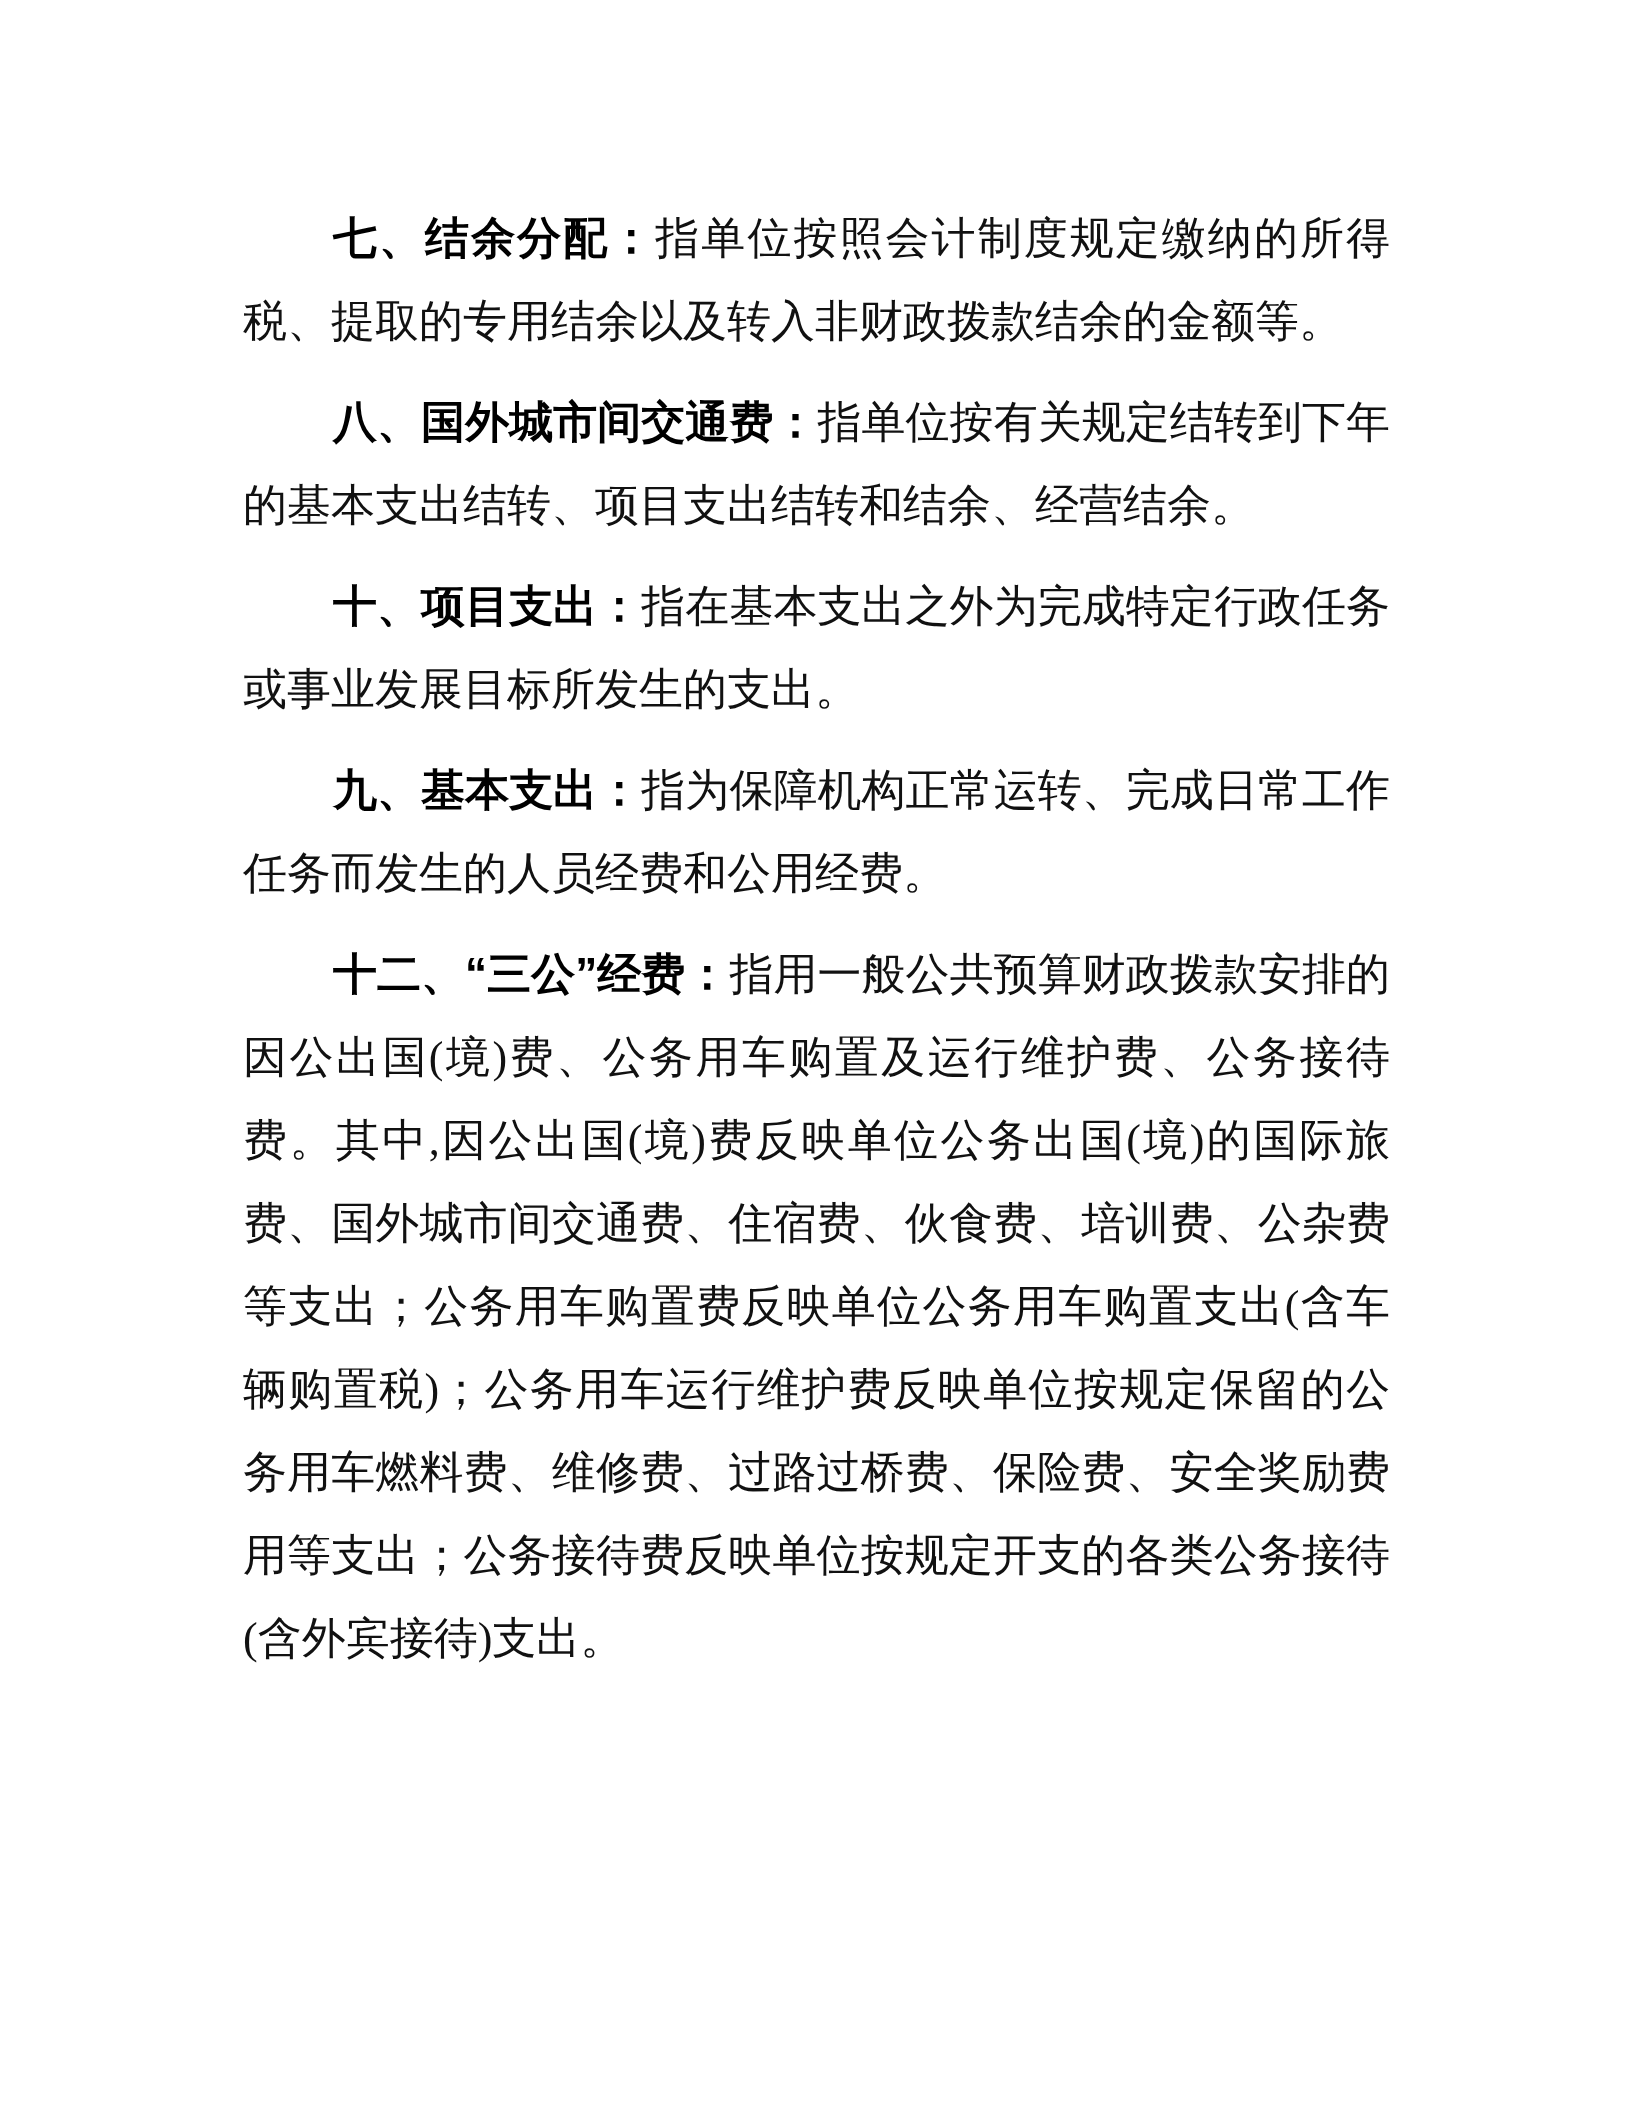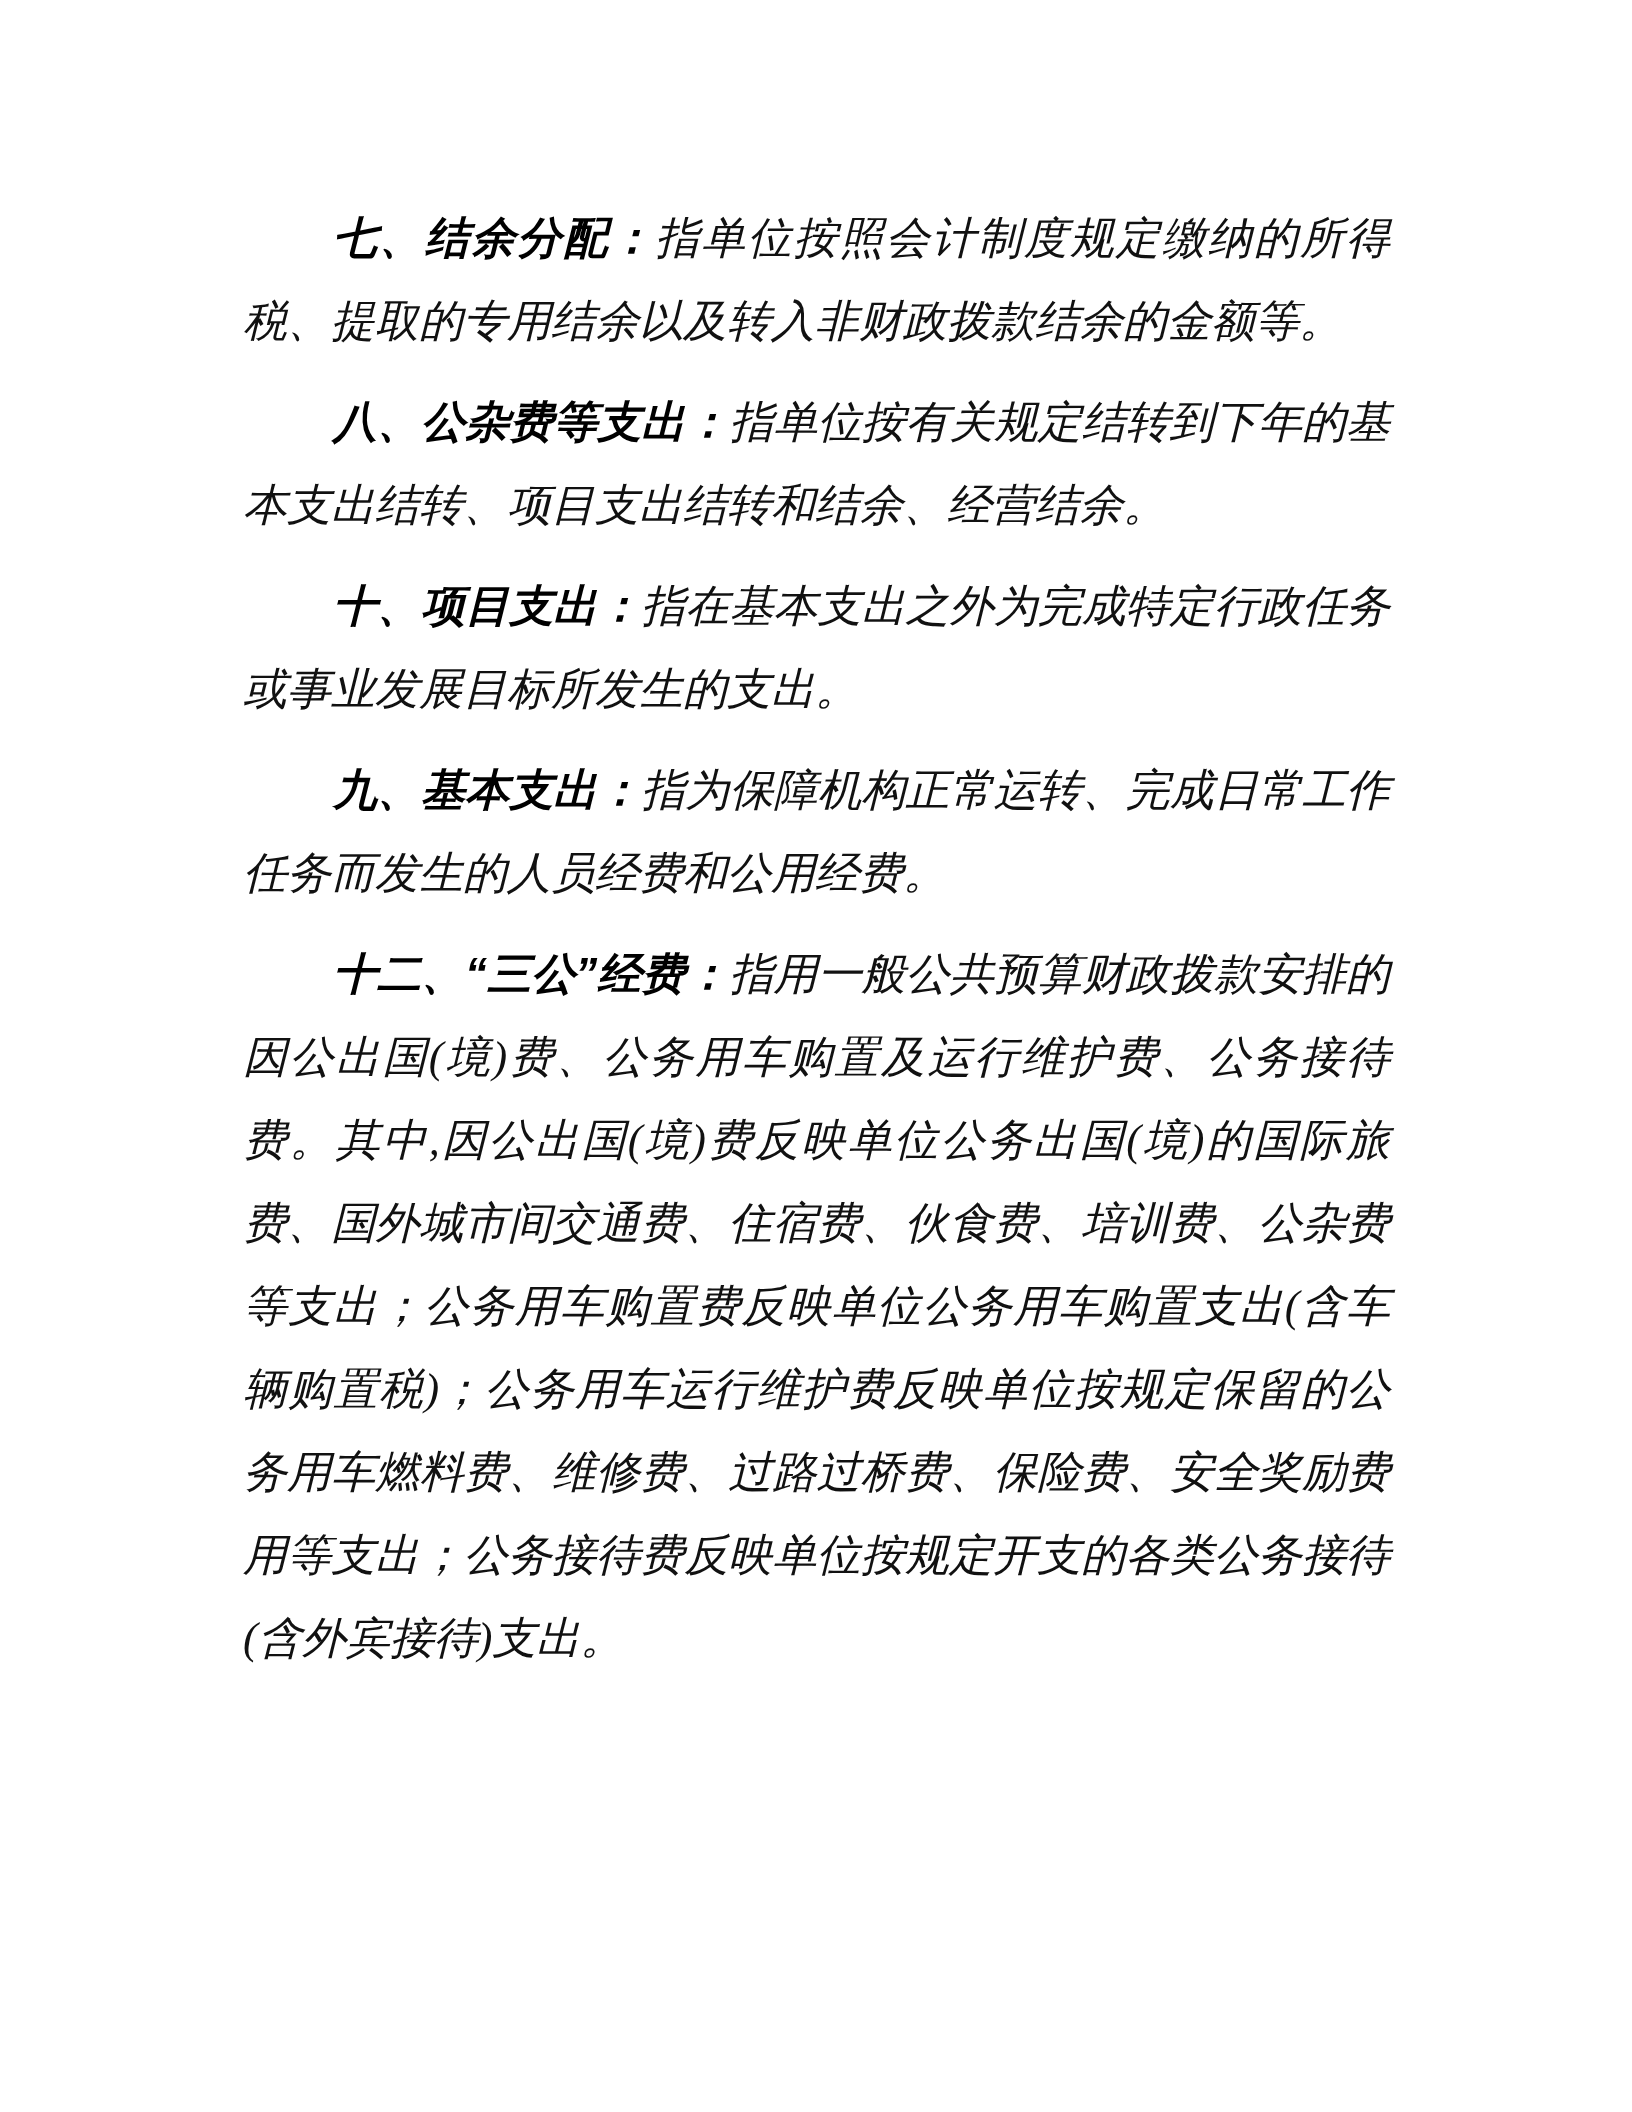--- a/index.html
+++ b/index.html
@@ -22,39 +22,38 @@
     overflow: hidden;
   }
   .para {
     margin: 0 0 17px 0;
     font-size: 44px;
     line-height: 83px;
     text-align: justify;
     text-indent: 90px;
     color: #111111;
     word-break: break-all;
-    font-style: italic;
   }
   .term-head {
     font-family: "Liberation Sans", sans-serif;
     font-weight: 700;
     color: #000000;
   }
   .term-body {
     font-weight: 400;
   }
 </style>
 </head>
 <body>
 
 <div class="page">
 
   <p class="para"><span class="term-head">七、结余分配：</span><span class="term-body">指单位按照会计制度规定缴纳的所得税、提取的专用结余以及转入非财政拨款结余的金额等。</span></p>
 
-  <p class="para"><span class="term-head">八、公杂费等支出：</span><span class="term-body">指单位按有关规定结转到下年的基本支出结转、项目支出结转和结余、经营结余。</span></p>
+  <p class="para"><span class="term-head">八、国外城市间交通费：</span><span class="term-body">指单位按有关规定结转到下年的基本支出结转、项目支出结转和结余、经营结余。</span></p>
 
   <p class="para"><span class="term-head">十、项目支出：</span><span class="term-body">指在基本支出之外为完成特定行政任务或事业发展目标所发生的支出。</span></p>
 
   <p class="para"><span class="term-head">九、基本支出：</span><span class="term-body">指为保障机构正常运转、完成日常工作任务而发生的人员经费和公用经费。</span></p>
 
 
   <p class="para"><span class="term-head">十二、“三公”经费：</span><span class="term-body">指用一般公共预算财政拨款安排的因公出国(境)费、公务用车购置及运行维护费、公务接待费。其中,因公出国(境)费反映单位公务出国(境)的国际旅费、国外城市间交通费、住宿费、伙食费、培训费、公杂费等支出；公务用车购置费反映单位公务用车购置支出(含车辆购置税)；公务用车运行维护费反映单位按规定保留的公务用车燃料费、维修费、过路过桥费、保险费、安全奖励费用等支出；公务接待费反映单位按规定开支的各类公务接待(含外宾接待)支出。</span></p>
 
 </div>
 

